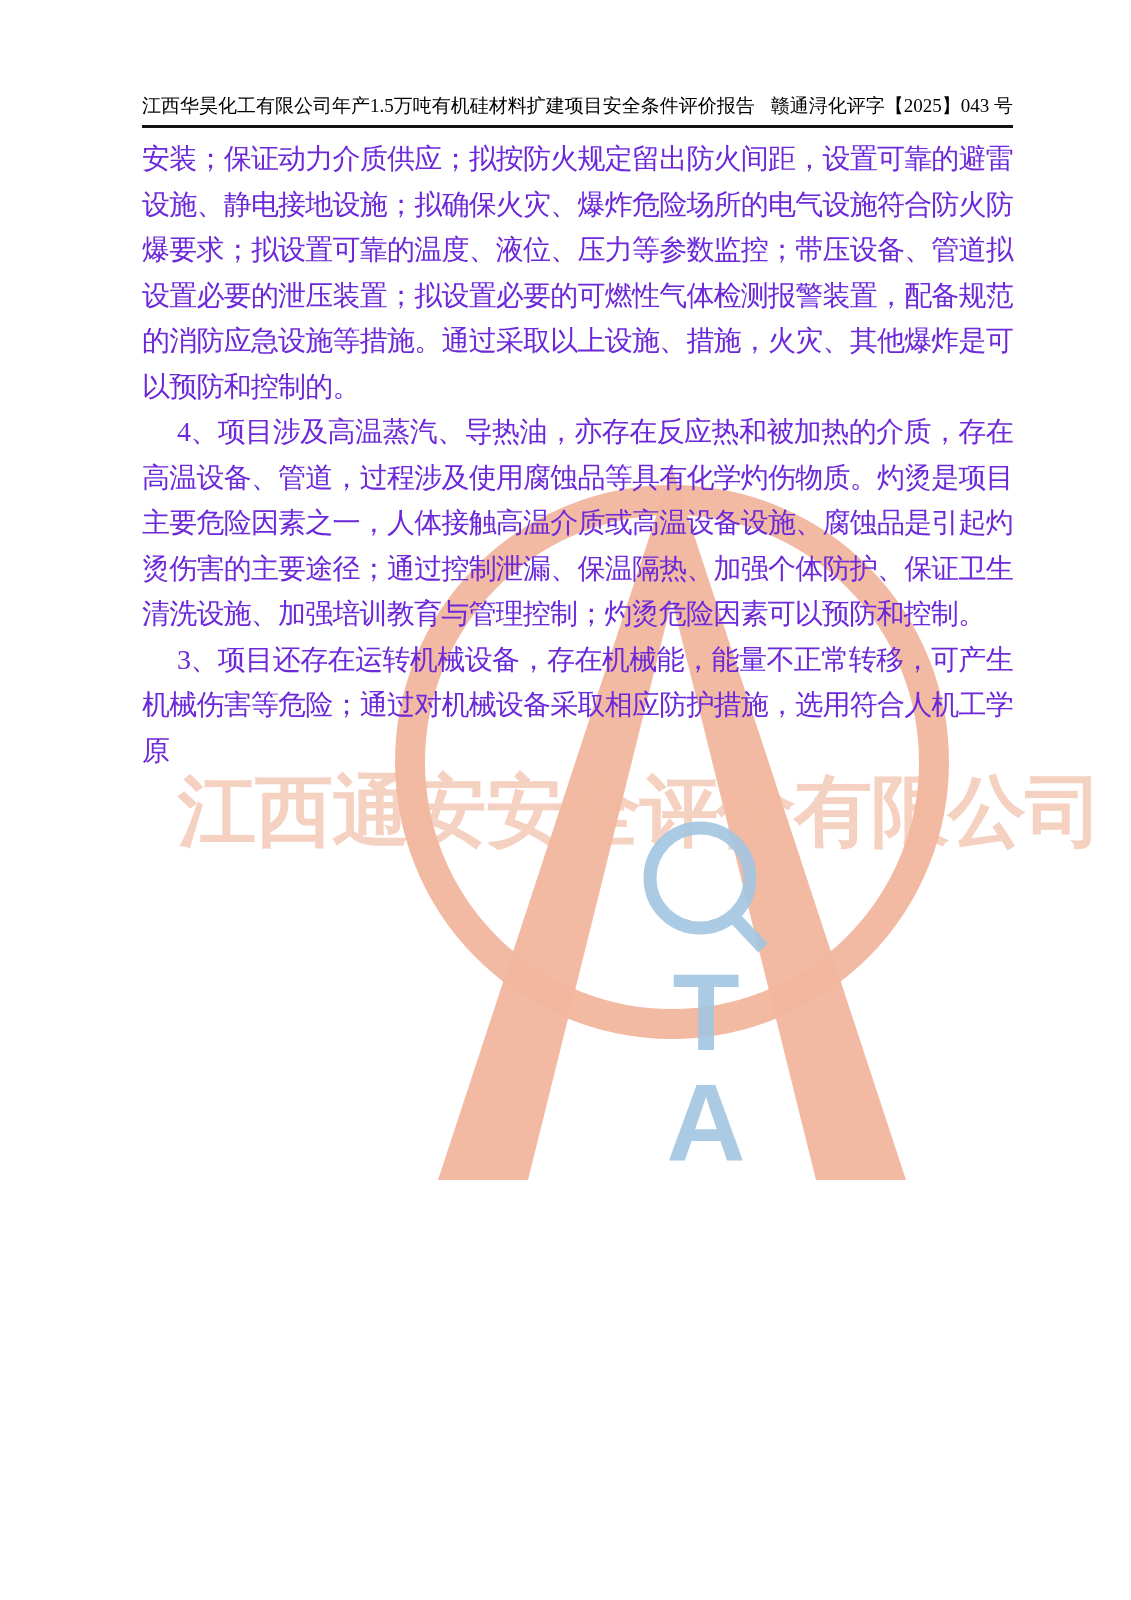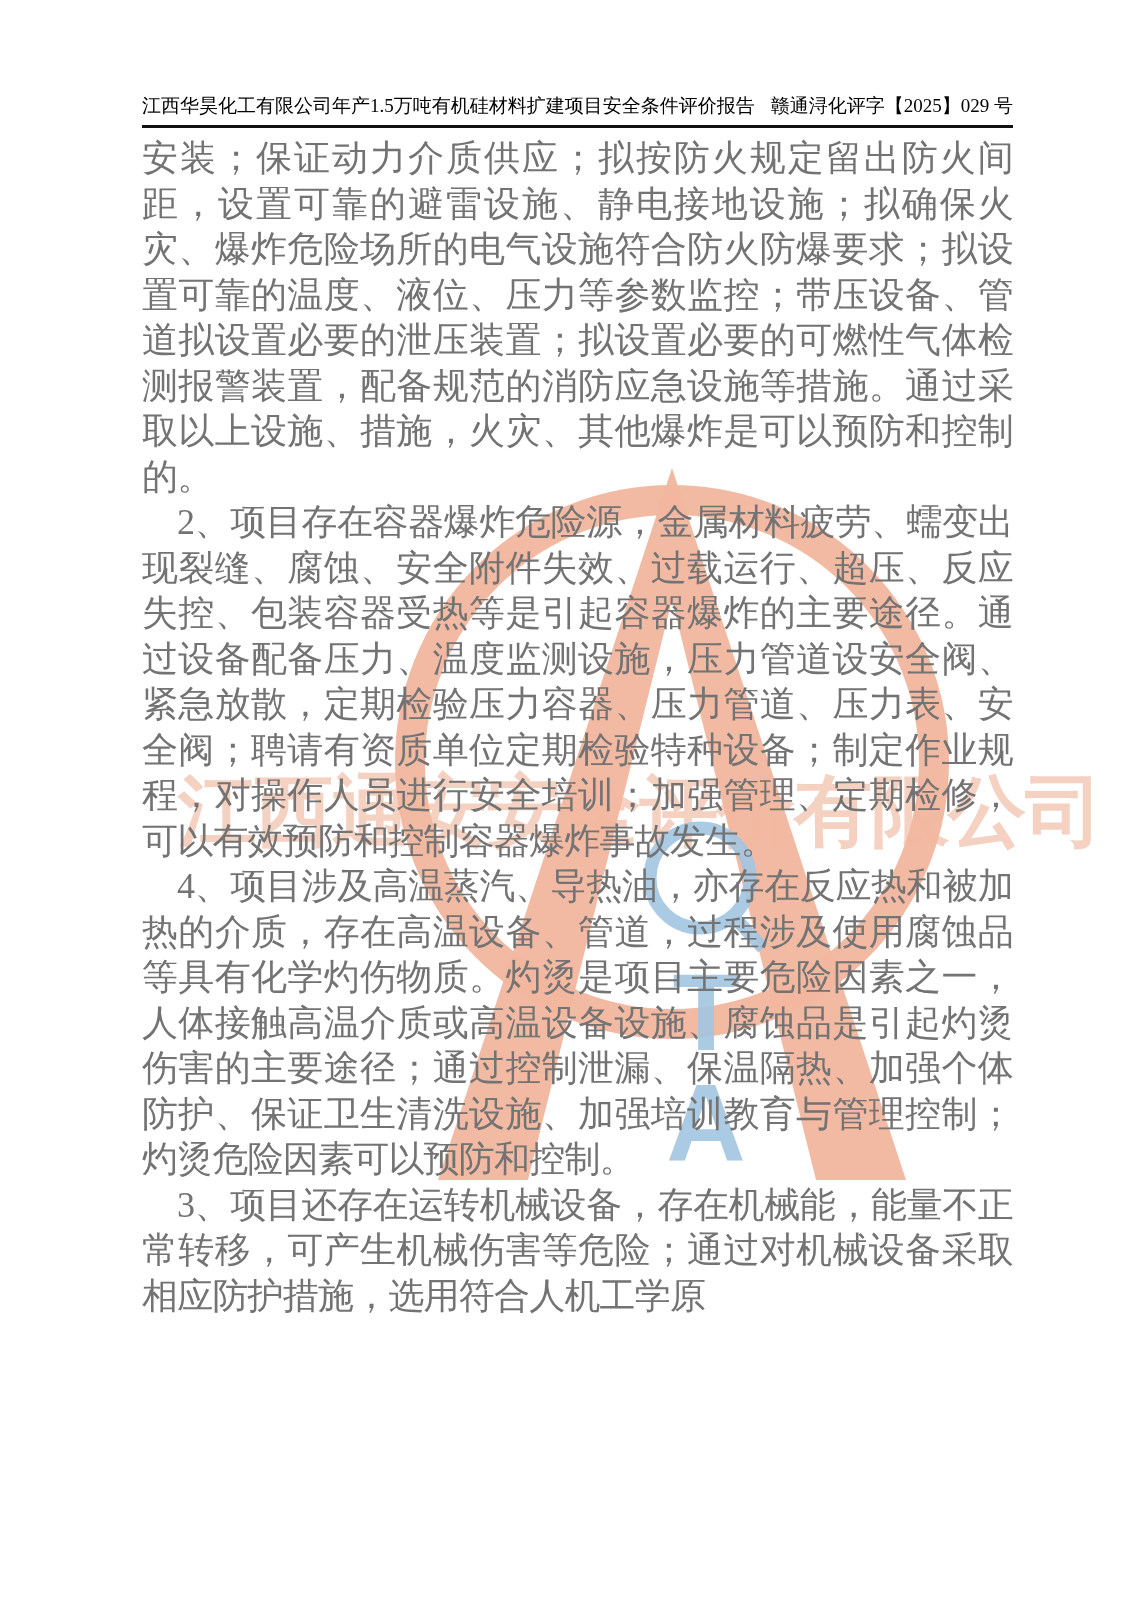--- a/index.html
+++ b/index.html
@@ -29,25 +29,25 @@
     font-size:19px;line-height:24px;color:#000;
     white-space:nowrap;
   }
   .header-rule{
     margin-top:7px;
     border:0;border-top:3px solid #111;
     height:0;
   }
   .body-text{
     margin-top:2px;
-    font-size:36px;
+    font-size:28px;
     line-height:45.5px;
     letter-spacing:-0.8px;
     text-align:justify;
-    color:#737373;
+    color:#6d28d9;
   }
   .body-text p{margin:0;text-indent:35px;}
   .body-text p.no-indent{text-indent:0;}
 </style>
 </head>
 <body>
 
 <div class="page">
 
   <svg class="watermark" viewBox="0 0 1131 1600" xmlns="http://www.w3.org/2000/svg" aria-hidden="true">
@@ -64,26 +64,25 @@
     </g>
 
     <text x="706" y="1050" text-anchor="middle" font-family="Liberation Sans, sans-serif" font-weight="700" font-size="110" fill="#a3c6e2" opacity="0.9">T</text>
     <text x="706" y="1160" text-anchor="middle" font-family="Liberation Sans, sans-serif" font-weight="700" font-size="110" fill="#a3c6e2" opacity="0.9">A</text>
   </svg>
 
   <div class="content">
 
     <div class="header-row">
       <span>江西华昊化工有限公司年产1.5万吨有机硅材料扩建项目安全条件评价报告</span>
-      <span>赣通浔化评字【2025】029 号</span>
+      <span>赣通浔化评字【2025】043 号</span>
     </div>
 
     <hr class="header-rule">
 
     <div class="body-text">
       <p class="no-indent">安装；保证动力介质供应；拟按防火规定留出防火间距，设置可靠的避雷设施、静电接地设施；拟确保火灾、爆炸危险场所的电气设施符合防火防爆要求；拟设置可靠的温度、液位、压力等参数监控；带压设备、管道拟设置必要的泄压装置；拟设置必要的可燃性气体检测报警装置，配备规范的消防应急设施等措施。通过采取以上设施、措施，火灾、其他爆炸是可以预防和控制的。</p>
-      <p>2、项目存在容器爆炸危险源，金属材料疲劳、蠕变出现裂缝、腐蚀、安全附件失效、过载运行、超压、反应失控、包装容器受热等是引起容器爆炸的主要途径。通过设备配备压力、温度监测设施，压力管道设安全阀、紧急放散，定期检验压力容器、压力管道、压力表、安全阀；聘请有资质单位定期检验特种设备；制定作业规程，对操作人员进行安全培训；加强管理、定期检修，可以有效预防和控制容器爆炸事故发生。</p>
       <p>4、项目涉及高温蒸汽、导热油，亦存在反应热和被加热的介质，存在高温设备、管道，过程涉及使用腐蚀品等具有化学灼伤物质。灼烫是项目主要危险因素之一，人体接触高温介质或高温设备设施、腐蚀品是引起灼烫伤害的主要途径；通过控制泄漏、保温隔热、加强个体防护、保证卫生清洗设施、加强培训教育与管理控制；灼烫危险因素可以预防和控制。</p>
       <p>3、项目还存在运转机械设备，存在机械能，能量不正常转移，可产生机械伤害等危险；通过对机械设备采取相应防护措施，选用符合人机工学原</p>
     </div>
 
   </div>
 </div>
 
 </body></html>

